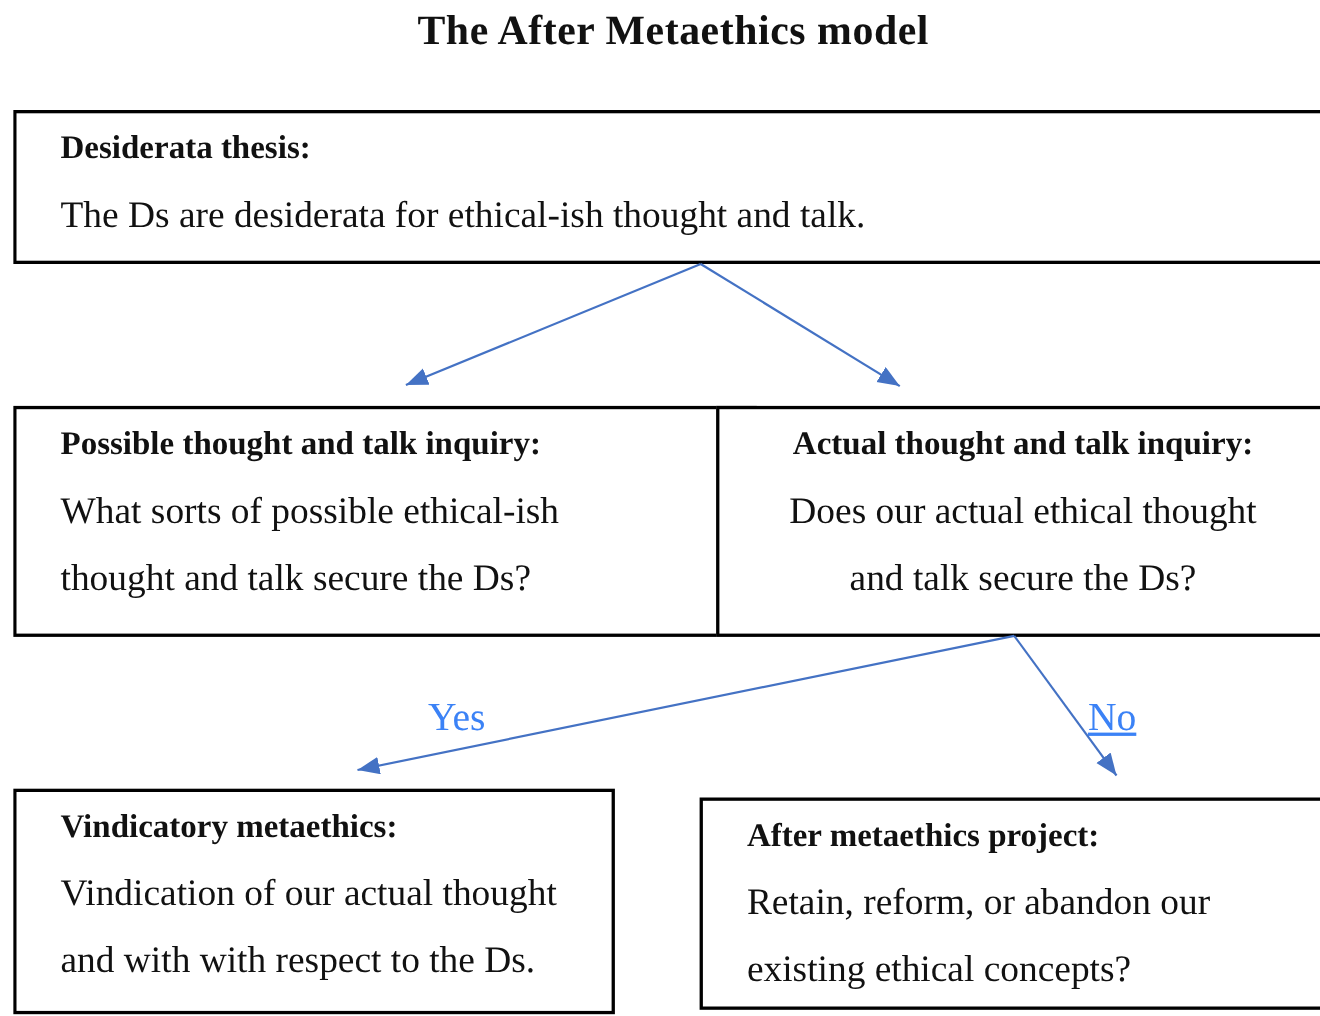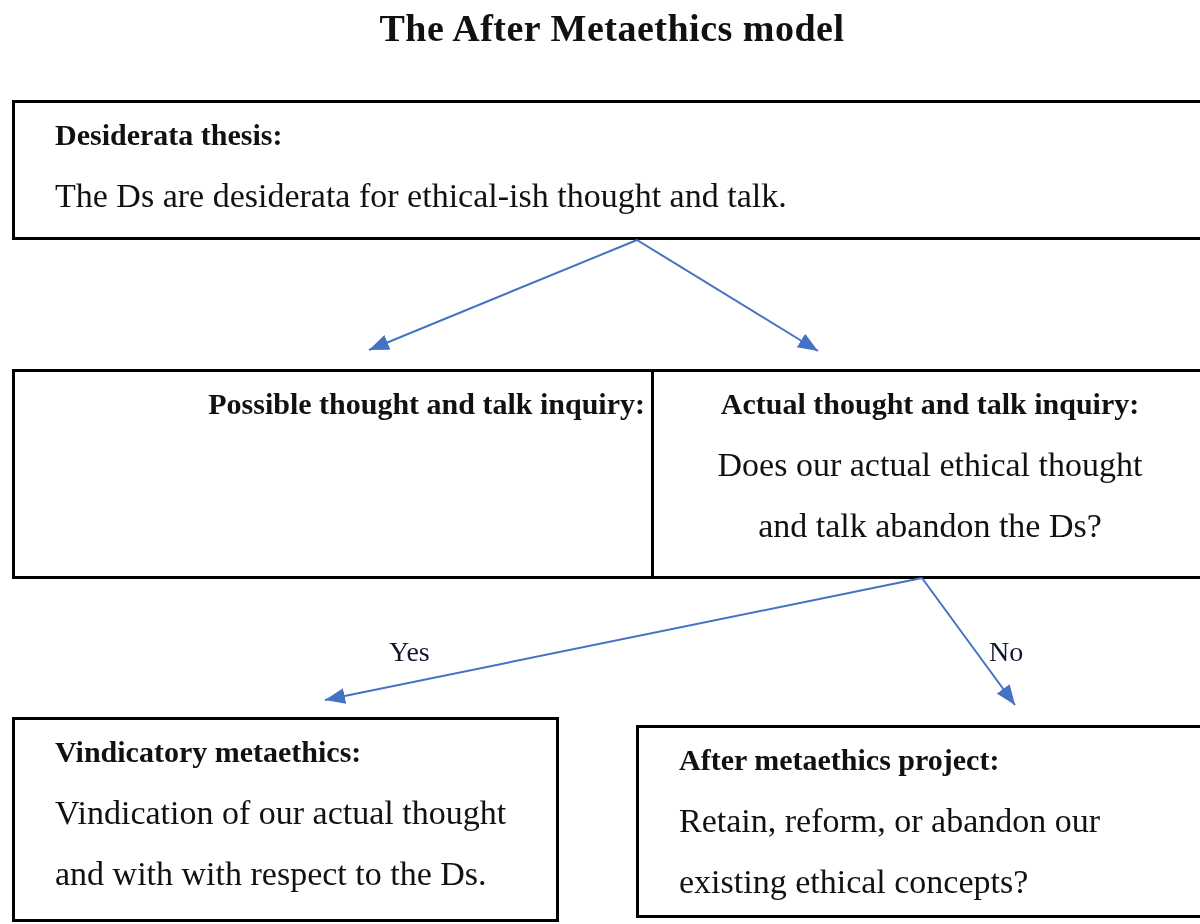--- a/index.html
+++ b/index.html
@@ -35,32 +35,32 @@
     font-weight: bold;
     line-height: 61px;
     white-space: pre-line;
   }
   .box-body {
     font-size: 34px;
     line-height: 61px;
     white-space: pre-line;
   }
   #box-desiderata  { left: 0px;   top: 100px; width: 1198px; height: 140px; }
-  #box-possible    { left: 0px;   top: 369px; width: 676px;  height: 210px; text-align: right; }
+  #box-possible    { left: 0px;   top: 369px; width: 676px;  height: 210px; }
   #box-actual      { left: 639px; top: 369px; width: 558px;  height: 210px; text-align: center; }
   #box-vindicatory { left: 0px;   top: 717px; width: 547px;  height: 205px; }
   #box-after       { left: 624px; top: 725px; width: 570px;  height: 193px; }
   .edge-label {
     position: absolute;
-    font-size: 28px;
+    font-size: 36px;
     line-height: 36px;
-    color: #0f172a;
+    color: #3b82f6;
   }
   #label-yes { left: 377px; top: 634px; }
-  #label-no  { left: 977px; top: 634px; }
+  #label-no  { left: 977px; top: 634px; text-decoration: underline; }
   #arrow-layer {
     position: absolute;
     left: 0; top: 0;
     width: 1200px;
     height: 924px;
     pointer-events: none;
   }
 </style>
 </head>
 <body>
@@ -69,26 +69,28 @@
 
   <div class="diagram-title">The After Metaethics model</div>
 
   <div class="box" id="box-desiderata">
     <div class="box-heading">Desiderata thesis:</div>
     <div class="box-body">The Ds are desiderata for ethical-ish thought and talk.</div>
   </div>
 
   <div class="box" id="box-possible">
     <div class="box-heading">Possible thought and talk inquiry:</div>
+    <div class="box-body">What sorts of possible ethical-ish
+thought and talk secure the Ds?</div>
   </div>
 
   <div class="box" id="box-actual">
     <div class="box-heading">Actual thought and talk inquiry:</div>
     <div class="box-body">Does our actual ethical thought
-and talk abandon the Ds?</div>
+and talk secure the Ds?</div>
   </div>
 
   <div class="box" id="box-vindicatory">
     <div class="box-heading">Vindicatory metaethics:</div>
     <div class="box-body">Vindication of our actual thought
 and with with respect to the Ds.</div>
   </div>
 
   <div class="box" id="box-after">
     <div class="box-heading">After metaethics project:</div>

